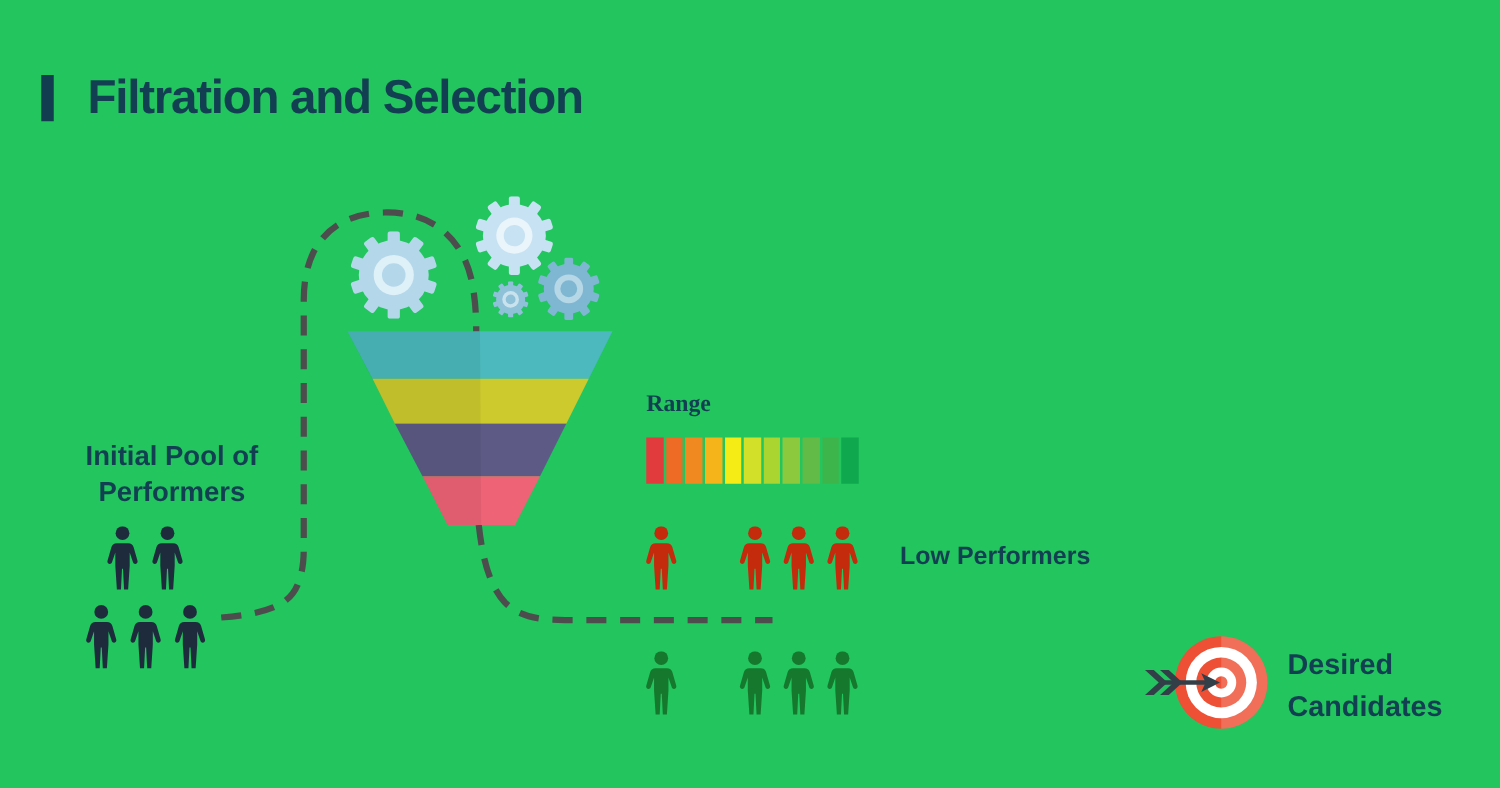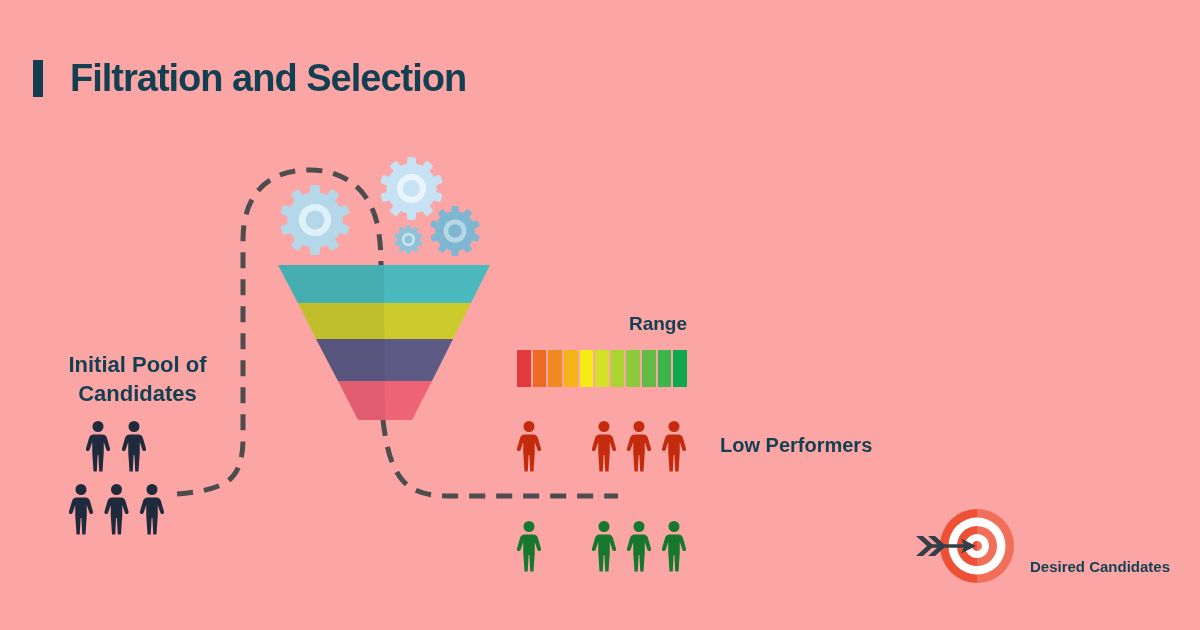--- a/index.html
+++ b/index.html
@@ -3,31 +3,31 @@
 <meta charset="utf-8">
 <style>
   html,body{margin:0;padding:0;}
   body{width:1200px;height:630px;overflow:hidden;font-family:"Liberation Sans",sans-serif;}
   .stage{position:relative;width:1200px;height:630px;}
   .layer-svg{position:absolute;left:0;top:0;}
   .label{position:absolute;font-weight:bold;}
   .title{left:70px;top:57px;font-size:38px;letter-spacing:-1px;}
   .accent-bar{position:absolute;left:33px;top:60px;width:10px;height:37px;}
   .lbl-initial{left:30px;top:350px;width:215px;text-align:center;font-size:22px;line-height:29px;}
-  .lbl-range{left:517px;top:313px;width:170px;text-align:right;font-size:19px;}
+  .lbl-range{left:517px;top:313px;width:170px;text-align:left;font-size:19px;font-family:Liberation Serif, serif;}
   .lbl-low{left:720px;top:434px;font-size:20px;}
   .lbl-high{left:720px;top:534px;font-size:24px;}
-  .lbl-desired{left:1030px;top:514px;width:160px;font-size:15px;line-height:34px;margin-top:36px;}
+  .lbl-desired{left:1030px;top:514px;width:160px;font-size:23px;line-height:34px;}
   .range-bar{position:absolute;left:517px;top:350px;width:170px;height:37px;display:flex;gap:2px;}
   .range-bar i{flex:1;display:block;}
 </style>
 </head>
 <body>
 
-<div class="stage" style="background: #fca5a5;">
+<div class="stage" style="background: #22c55e;">
 
   <svg class="layer-svg" width="1200" height="630" viewBox="0 0 1200 630">
     <defs>
       <symbol id="gear" viewBox="-50 -50 100 100">
         <g>
           <rect x="-7" y="-50" width="14" height="18" rx="3" fill="currentColor"></rect>
           <rect x="-7" y="-50" width="14" height="18" rx="3" fill="currentColor" transform="rotate(36)"></rect>
           <rect x="-7" y="-50" width="14" height="18" rx="3" fill="currentColor" transform="rotate(72)"></rect>
           <rect x="-7" y="-50" width="14" height="18" rx="3" fill="currentColor" transform="rotate(108)"></rect>
           <rect x="-7" y="-50" width="14" height="18" rx="3" fill="currentColor" transform="rotate(144)"></rect>
@@ -102,21 +102,21 @@
     <g>
       <line x1="930" y1="546" x2="966" y2="546" stroke-width="3.5" stroke="#333f48"></line>
       <path d="M976 546 L961 538.5 L964.5 546 L961 553.5 Z" fill="#333f48"></path>
       <path d="M916 536 L927 546 L916 556 L923 556 L934 546 L923 536 Z" fill="#333f48"></path>
       <path d="M928 536 L939 546 L928 556 L935 556 L946 546 L935 536 Z" fill="#333f48"></path>
     </g>
   </svg>
 
   <div class="accent-bar" style="background: rgb(18, 60, 80);"></div>
   <div class="label title" style="color: rgb(18, 63, 81);">Filtration and Selection</div>
-  <div class="label lbl-initial" style="color: rgb(18, 63, 81);">Initial Pool of Candidates</div>
+  <div class="label lbl-initial" style="color: rgb(18, 63, 81);">Initial Pool of Performers</div>
   <div class="label lbl-range" style="color: rgb(18, 63, 81);">Range</div>
   <div class="range-bar">
       <i style="background: rgb(226, 59, 62);"></i>
       <i style="background: rgb(237, 107, 36);"></i>
       <i style="background: rgb(240, 138, 32);"></i>
       <i style="background: rgb(244, 180, 26);"></i>
       <i style="background: rgb(246, 236, 21);"></i>
       <i style="background: rgb(211, 224, 41);"></i>
       <i style="background: rgb(170, 212, 48);"></i>
       <i style="background: rgb(140, 201, 60);"></i>

